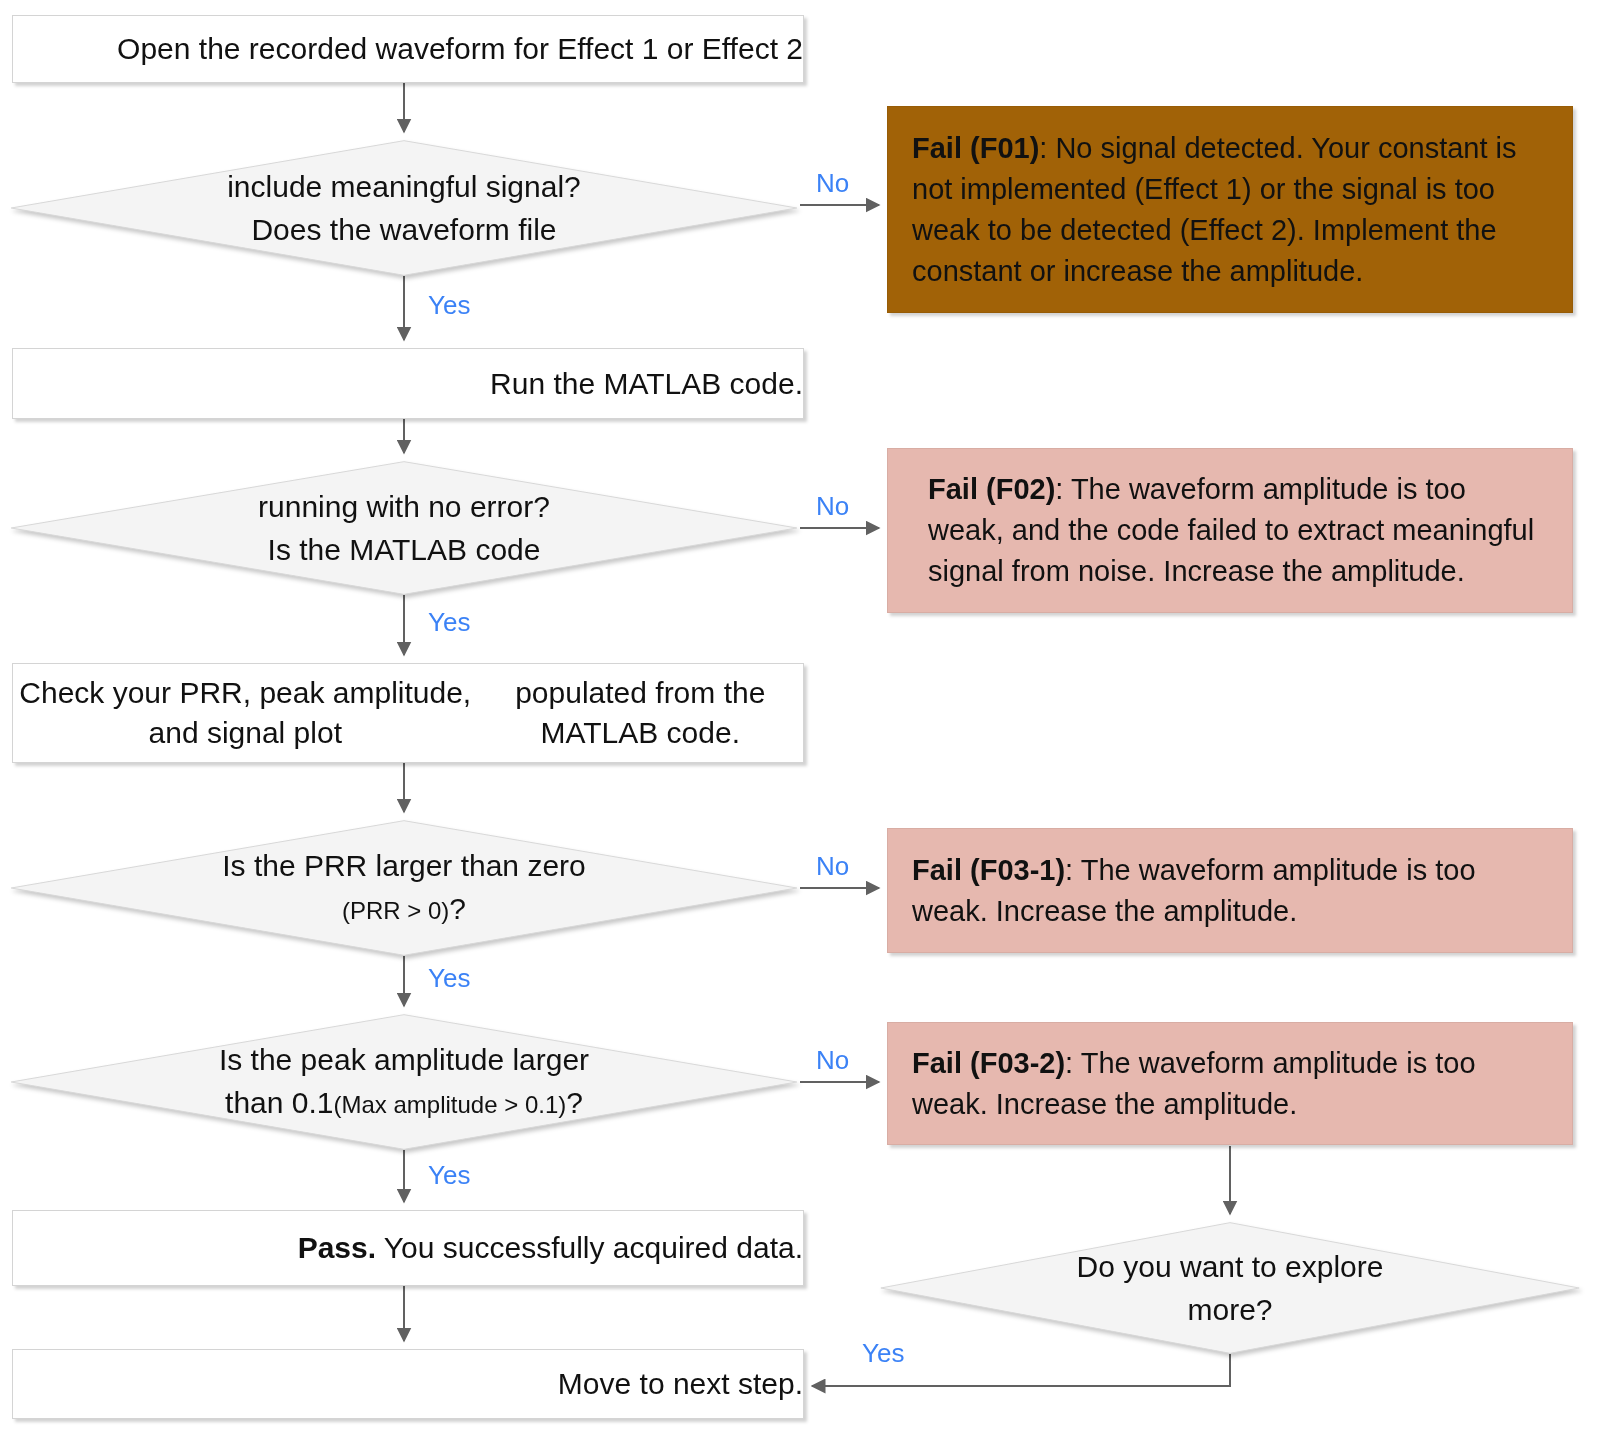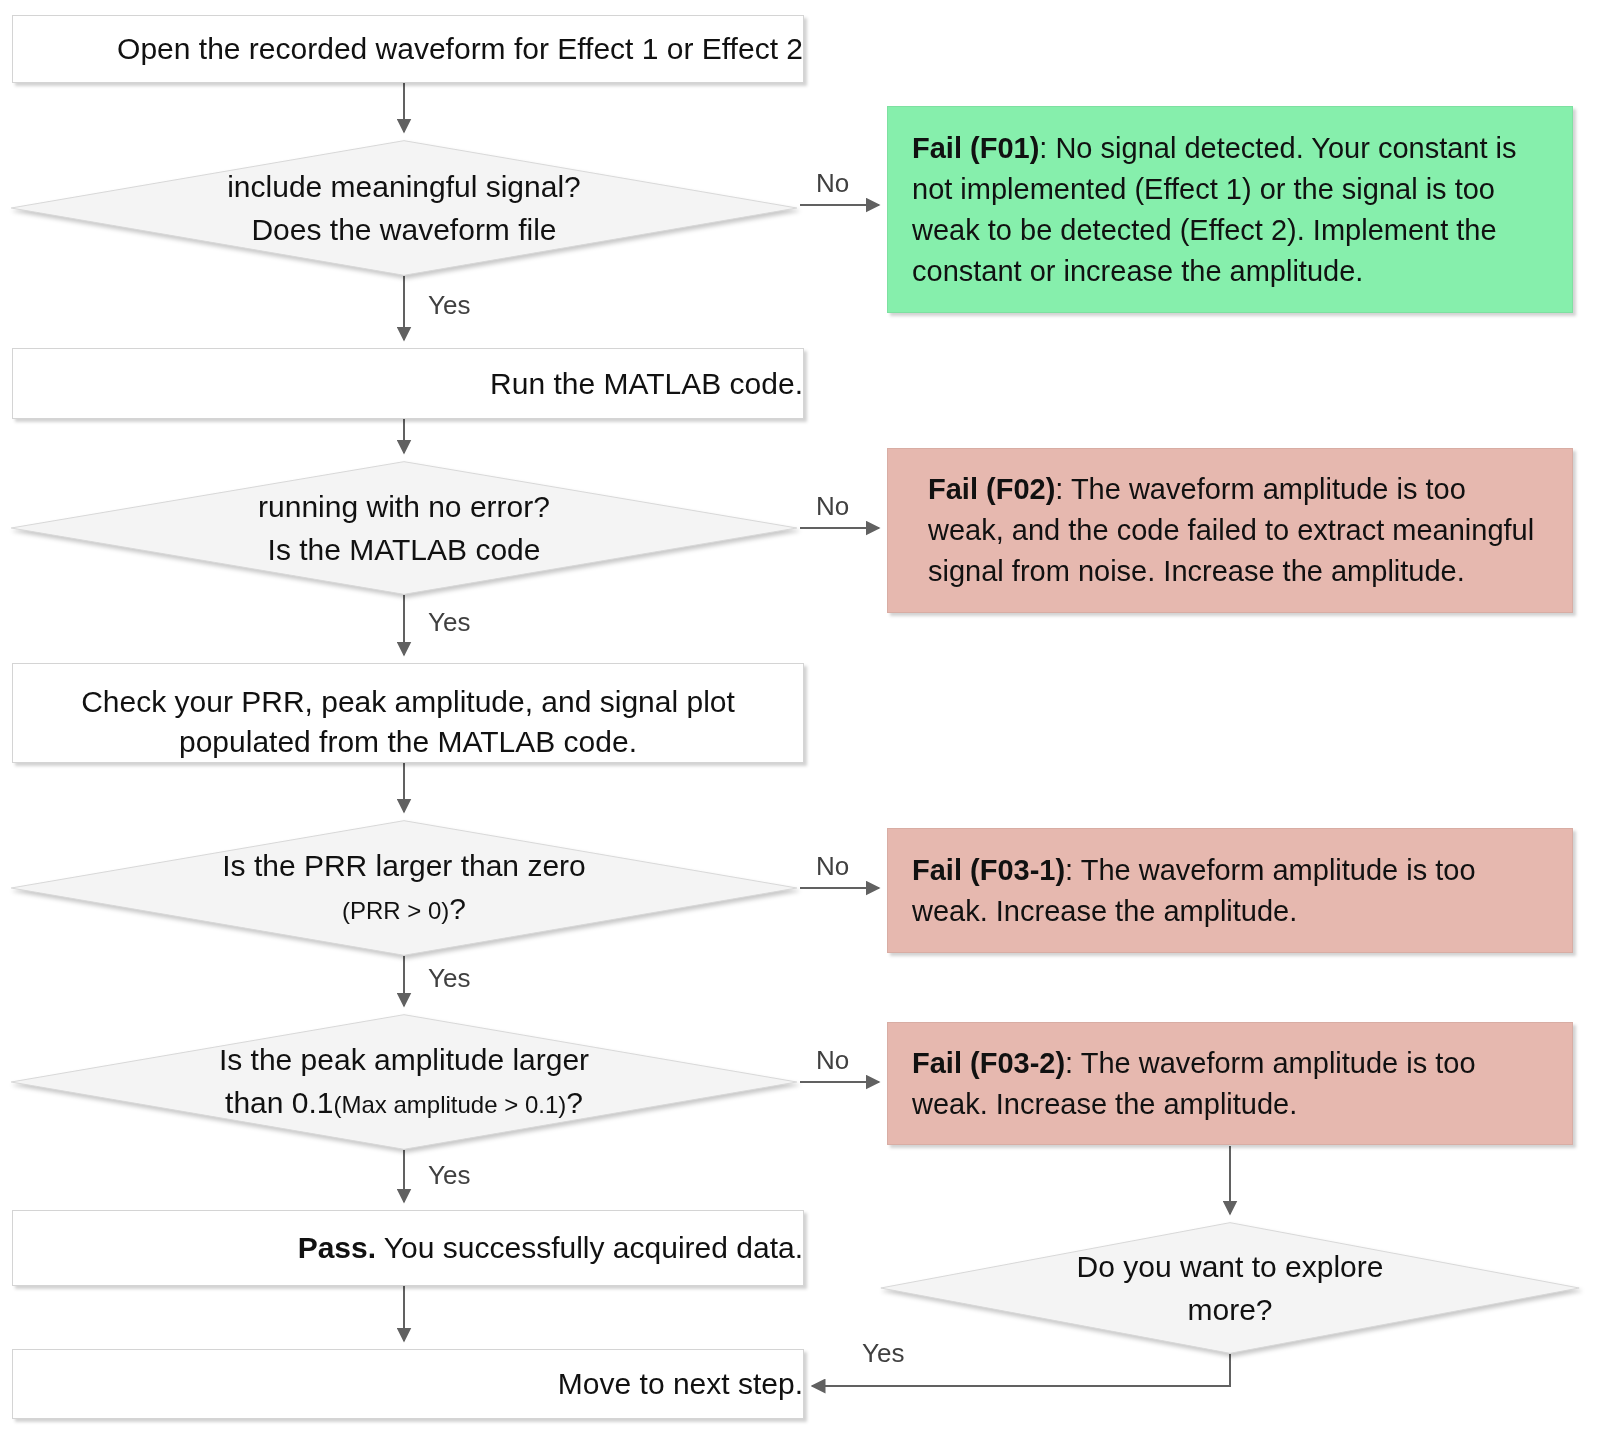--- a/index.html
+++ b/index.html
@@ -22,21 +22,21 @@
   .fail .b{font-weight:bold;}
   .diamond{position:absolute;z-index:2;}
   .diamond svg{position:absolute;left:0;top:0;width:100%;height:100%;
     filter:drop-shadow(2px 3px 2px rgba(0,0,0,0.22));}
   .diamond .dtext{
     position:absolute;left:0;top:0;right:0;bottom:0;display:flex;flex-direction:column;
     align-items:center;justify-content:center;text-align:center;
     font-size:30px;line-height:43px;
   }
   .small{font-size:24px;margin-top:48px;}
-  .edge-label{position:absolute;font-size:26px;line-height:30px;color:#404040;z-index:6;}
+  .edge-label{position:absolute;font-size:26px;line-height:30px;color:#3b82f6;z-index:6;}
   #connectors{position:absolute;left:0;top:0;z-index:1;pointer-events:none;}
   .b{font-weight:bold;}
 </style>
 </head>
 <body>
 
 <div id="canvas" style="color: rgb(17, 17, 17);">
 
   <svg id="connectors" width="1600" height="1437" viewBox="0 0 1600 1437">
     <defs>
@@ -69,21 +69,21 @@
   <div class="diamond" style="left:8px;top:140px;width:792px;height:136px;">
     <svg viewBox="0 0 100 100" preserveAspectRatio="none">
       <polygon class="dshape" points="50,0.5 99.6,50 50,99.5 0.4,50" fill="#f4f4f4" stroke="#d8d8d8" vector-effect="non-scaling-stroke"></polygon>
     </svg>
     <div class="dtext">
       <div>include meaningful signal?</div>
       <div>Does the waveform file</div>
     </div>
   </div>
 
-  <div class="fail" style="left: 887px; top: 106px; width: 686px; height: 207px; background: #86efac;">
+  <div class="fail" style="left: 887px; top: 106px; width: 686px; height: 207px; background: #a16207;">
     <div>
       <span class="b">Fail (F01)</span><span>: No signal detected. Your constant is not implemented (Effect 1) or the signal is too weak to be detected (Effect 2). Implement the constant or increase the amplitude.</span>
     </div>
   </div>
 
   <div class="box" style="left:12px;top:348px;width:792px;height:71px;">
     <span>Run the MATLAB code.</span>
   </div>
 
   <div class="diamond" style="left:8px;top:461px;width:792px;height:134px;">
@@ -95,21 +95,21 @@
       <div>Is the MATLAB code</div>
     </div>
   </div>
 
   <div class="fail" style="left: 887px; top: 448px; width: 686px; height: 165px; background: rgb(230, 184, 175); padding-left: 40px;">
     <div>
       <span class="b">Fail (F02)</span><span>: The waveform amplitude is too weak, and the code failed to extract meaningful signal from noise. Increase the amplitude.</span>
     </div>
   </div>
 
-  <div class="box" style="left:12px;top:663px;width:792px;height:100px;flex-direction:column;">
+  <div class="box" style="left:12px;top:663px;width:792px;height:100px;flex-direction:row;">
     <div>Check your PRR, peak amplitude, and signal plot</div>
     <div>populated from the MATLAB code.</div>
   </div>
 
   <div class="diamond" style="left:8px;top:820px;width:792px;height:136px;">
     <svg viewBox="0 0 100 100" preserveAspectRatio="none">
       <polygon class="dshape" points="50,0.5 99.6,50 50,99.5 0.4,50" fill="#f4f4f4" stroke="#d8d8d8" vector-effect="non-scaling-stroke"></polygon>
     </svg>
     <div class="dtext">
       <div>Is the PRR  larger than zero</div>

